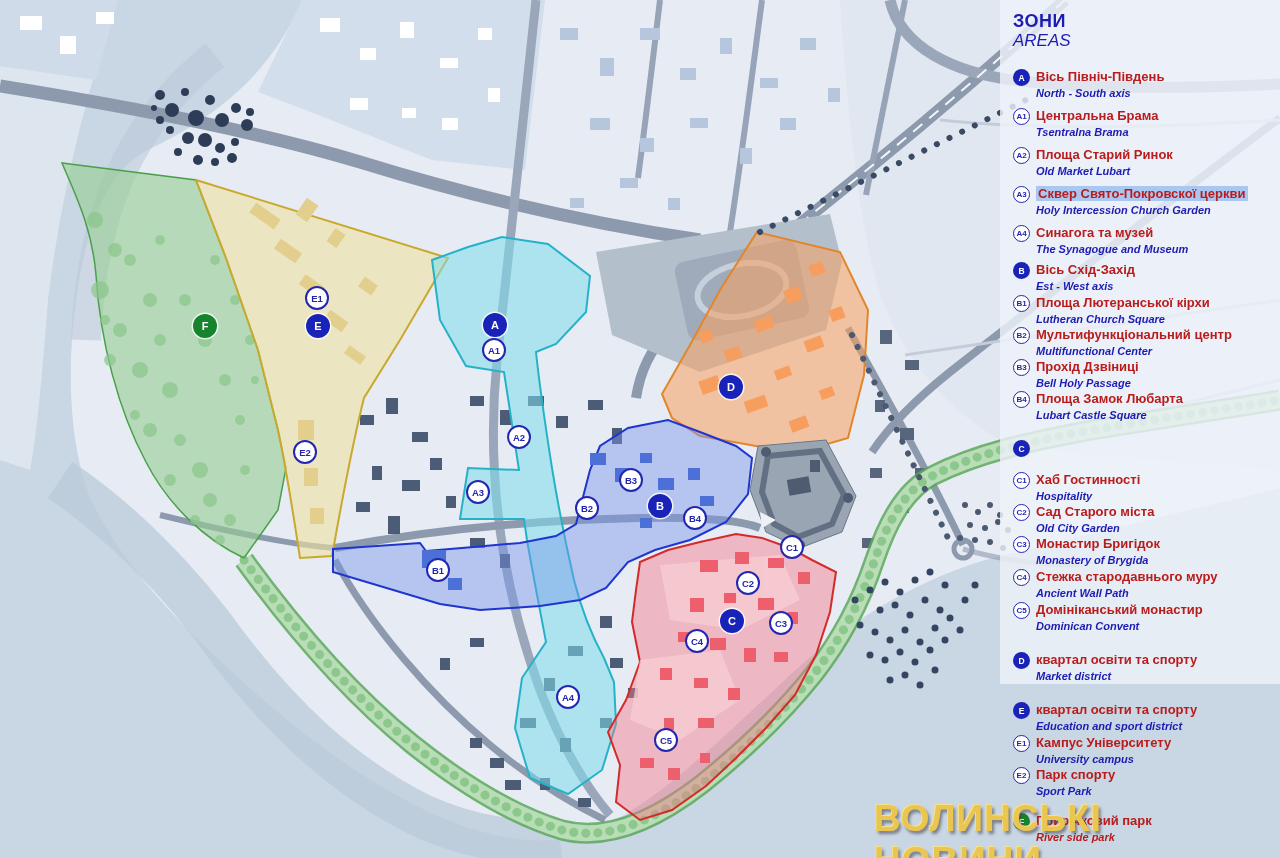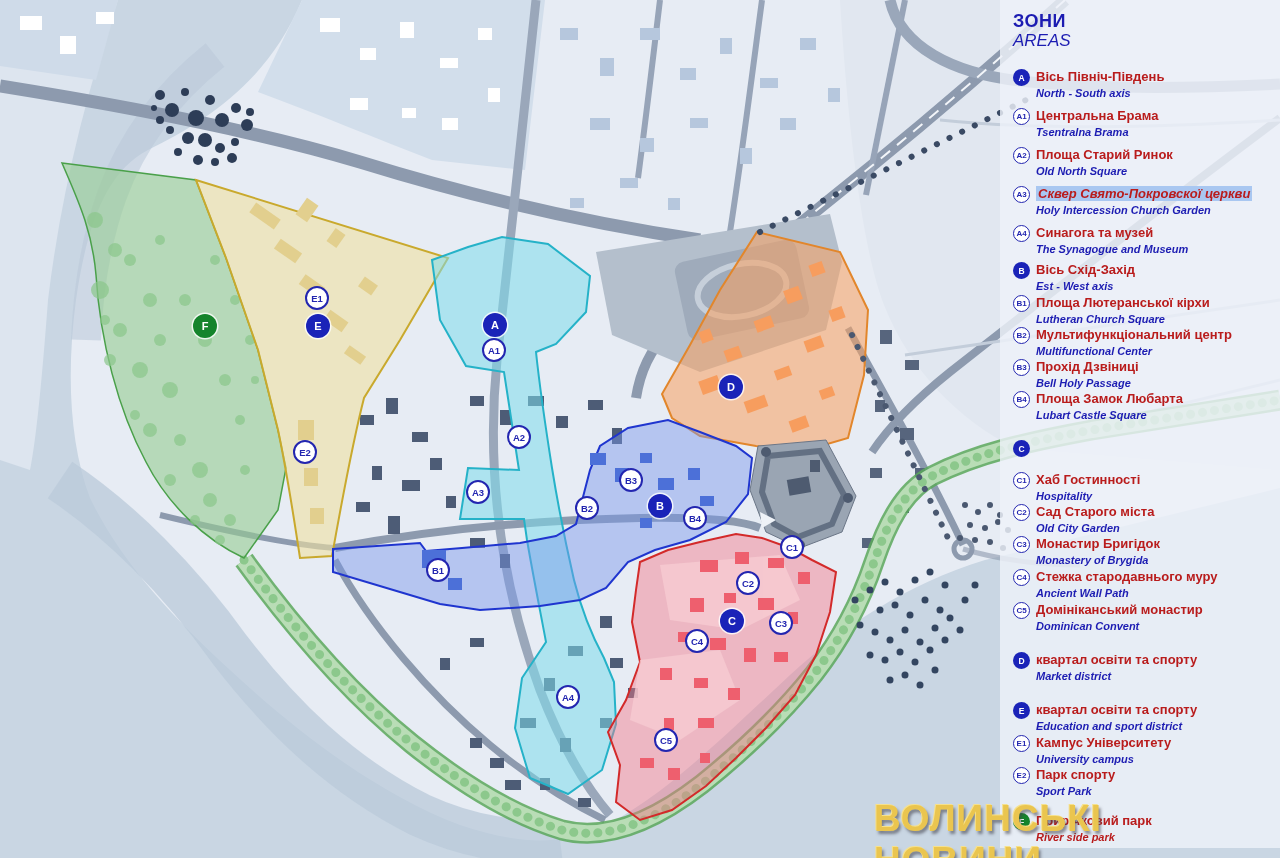--- a/index.html
+++ b/index.html
@@ -9,35 +9,35 @@
 
   
   .mk{position:absolute;width:24px;height:24px;border-radius:50%;
       display:flex;align-items:center;justify-content:center;
       font-weight:bold;font-size:11px;box-sizing:border-box;z-index:5;}
   .mk.filled{background:#1a23b8;color:#fff;box-shadow:0 0 0 1.5px rgba(255,255,255,.8);}
   .mk.green{background:#15842c;color:#fff;box-shadow:0 0 0 1.5px rgba(255,255,255,.8);}
   .mk.outline{background:#fff;border:2px solid #2326b0;color:#2326b0;font-size:9.5px;}
 
   
-  .legend{position:absolute;left:1000px;top:0;width:280px;height:848px;
+  .legend{position:absolute;left:1000px;top:0;width:280px;height:684px;
           background:rgba(238,242,249,.82);z-index:8;}
   .lg-title{position:absolute;left:13px;top:12px;color:#1c1cb2;line-height:19px;}
   .lg-title .t1{font-size:18px;font-weight:bold;letter-spacing:.5px;}
   .lg-title .t2{font-size:17px;font-weight:normal;font-style:italic;}
   .lg-item{position:absolute;left:13px;display:flex;gap:6px;width:262px;}
   .badge{flex:none;width:17px;height:17px;border-radius:50%;margin-top:0;
          display:flex;align-items:center;justify-content:center;
          font-size:8.5px;font-weight:bold;box-sizing:border-box;}
   .badge.filled{background:#1a23b8;color:#fff;}
   .badge.green{background:#15842c;color:#fff;}
   .badge.outline{background:#fff;border:1.5px solid #2326b0;color:#2326b0;font-size:8px;}
   .lg-uk{font-size:13px;font-weight:bold;color:#b91c1c;line-height:16px;white-space:nowrap;}
   .lg-en{font-size:11px;font-weight:bold;font-style:italic;color:#1c1cb2;line-height:16px;white-space:nowrap;}
-  .lg-uk .hl{background:#a9c7f1;padding:0 2px;font-style:italic;}
+  .lg-uk .hl{background:#a9c7f1;padding:0 2px;}
   .green-text .lg-uk,.green-text .lg-en{color:#b91c1c;}
 
   
   .watermark{position:absolute;left:874px;top:798px;z-index:20;
              font-size:37px;font-weight:800;letter-spacing:1px;color:#eac54f;
              text-shadow:-1px -1px 0 #f6e18c, 2px 3px 3px rgba(70,70,80,.6);}
 </style>
 </head>
 <body>
 
@@ -422,21 +422,21 @@
     <span class="badge outline">A1</span>
     <div>
           <div class="lg-uk">Центральна Брама</div>
          <div class="lg-en">Tsentralna Brama</div>
         </div>
   </div>
   <div class="lg-item" style="top:147px">
     <span class="badge outline">A2</span>
     <div>
           <div class="lg-uk">Площа Старий Ринок</div>
-         <div class="lg-en">Old North Square</div>
+         <div class="lg-en">Old Market Lubart</div>
         </div>
   </div>
   <div class="lg-item" style="top:186px">
     <span class="badge outline">A3</span>
     <div>
           <div class="lg-uk"><span class="hl">Сквер Свято-Покровскої церкви</span></div>
          <div class="lg-en">Holy Intercession Church Garden</div>
         </div>
   </div>
   <div class="lg-item" style="top:225px">

